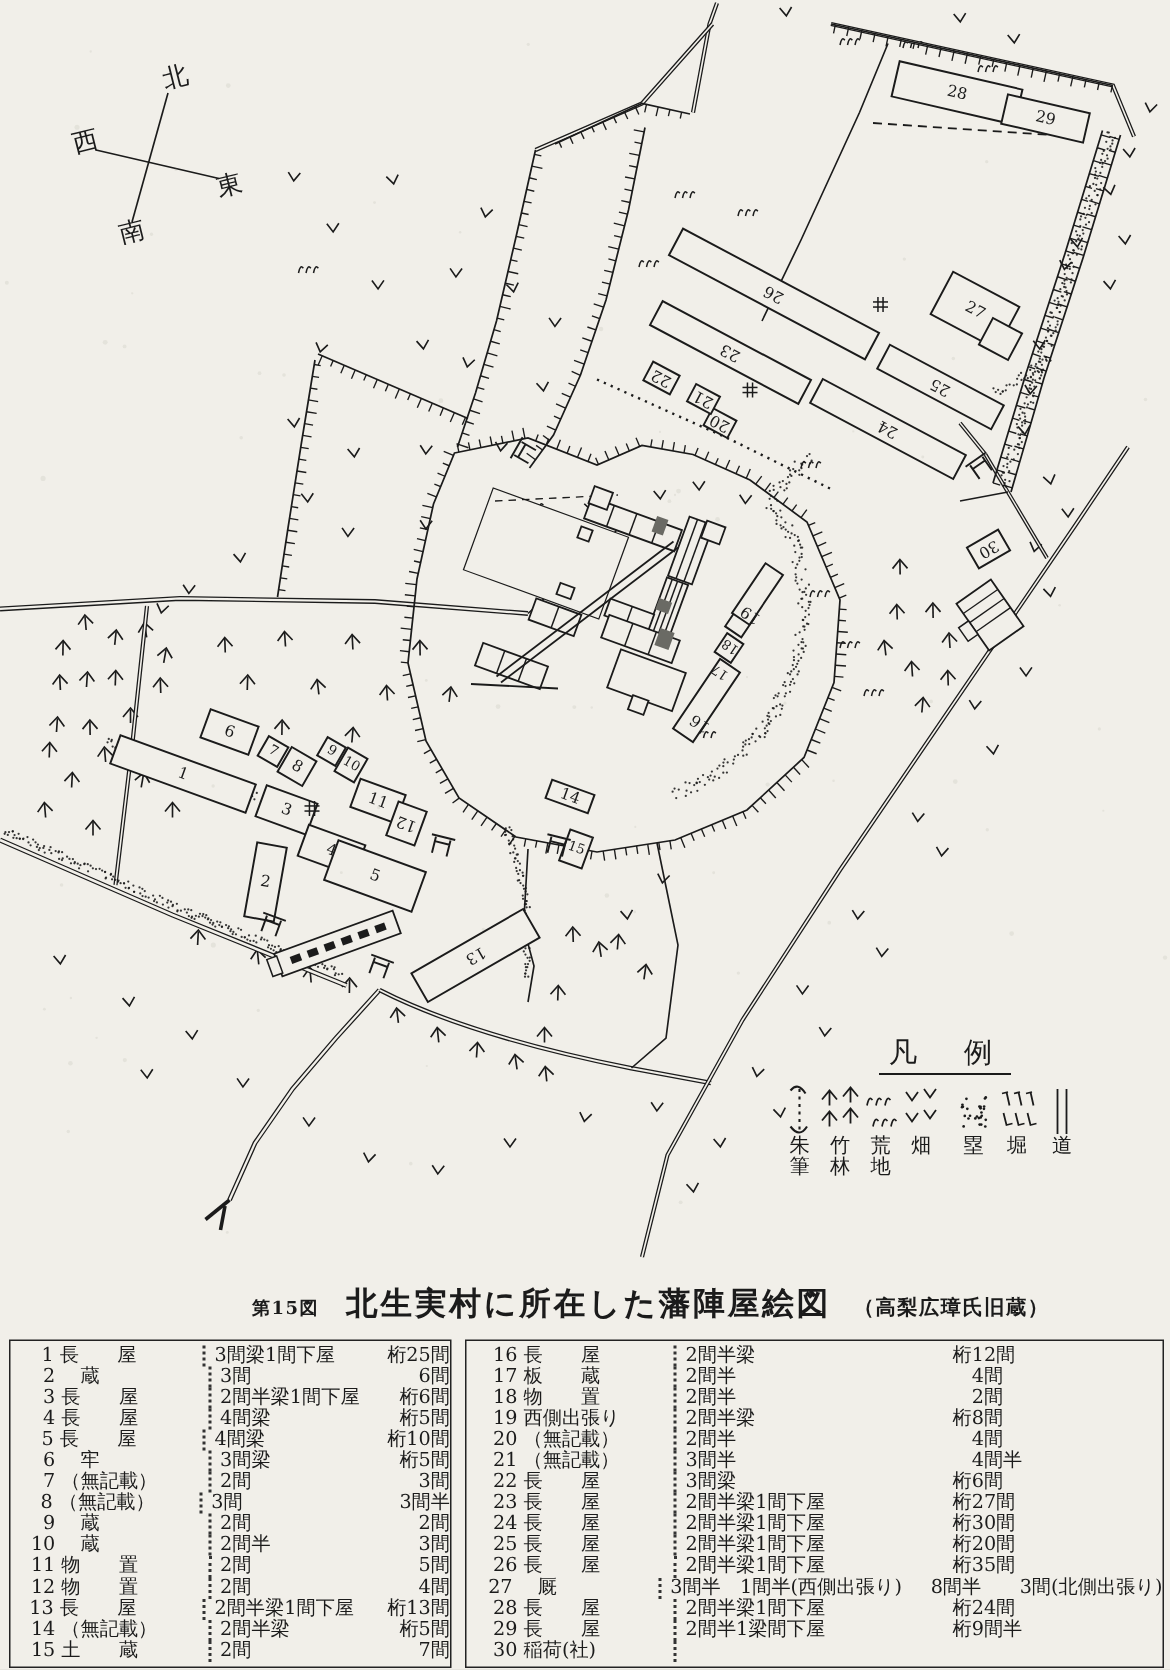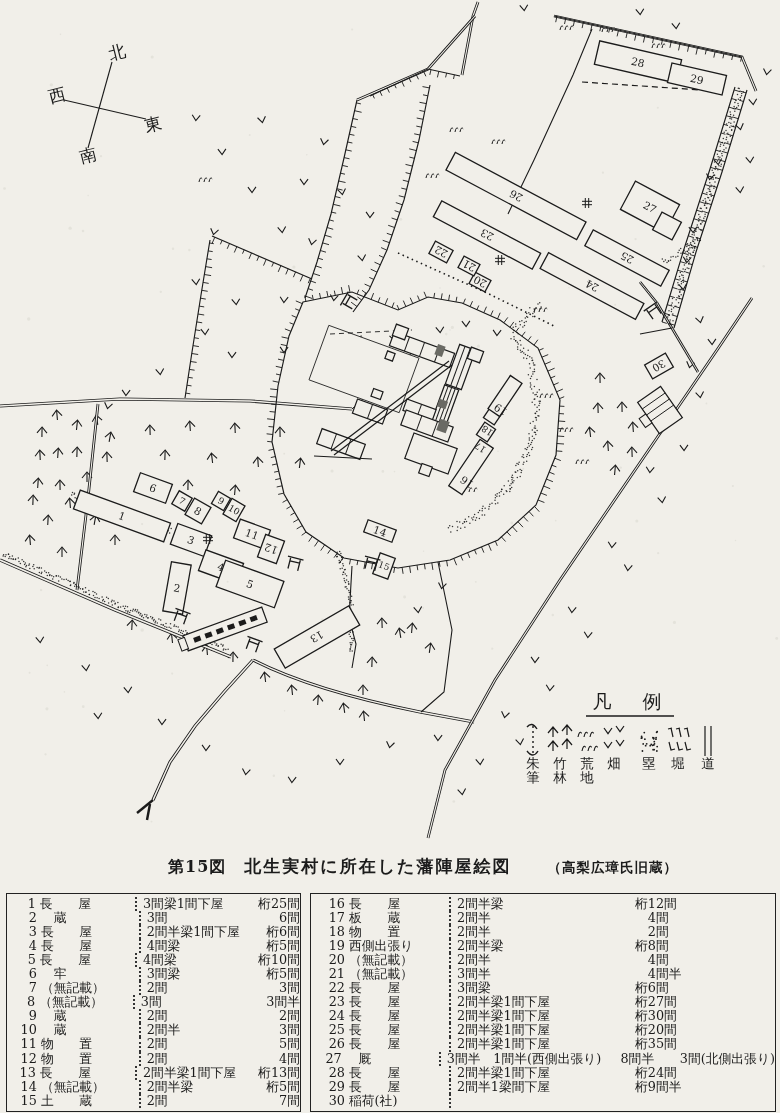--- a/index.html
+++ b/index.html
@@ -1,22 +1,22 @@
 <!DOCTYPE html>
 <html><head>
 <meta charset="utf-8">
 <style>
   html,body{margin:0;padding:0;background:#dedcd6;}
   .page{position:relative;width:780px;height:1113px;background:#f1efe9;overflow:hidden;
         font-family:"DejaVu Serif","Liberation Serif",serif;color:#1b1b1b;}
   svg text{font-family:"DejaVu Serif","Liberation Serif",serif;fill:#1b1b1b;}
   .caption{position:absolute;left:168px;top:855px;white-space:nowrap;}
-  .figno{font-size:16px;font-weight:700;letter-spacing:1px;}
-  .figtitle{font-size:17px;font-weight:700;margin-left:18px;letter-spacing:2px;}
-  .figsrc{font-size:13.5px;font-weight:600;margin-left:36px;letter-spacing:1px;}
+  .figno{font-size:12px;font-weight:700;letter-spacing:1px;}
+  .figtitle{font-size:21px;font-weight:700;margin-left:18px;letter-spacing:2px;}
+  .figsrc{font-size:13.5px;font-weight:600;margin-left:15px;letter-spacing:1px;}
   .tbl{position:absolute;border:1.6px solid #222;padding-top:3px;box-sizing:border-box;
        background:transparent;font-size:12.8px;line-height:14.05px;}
   .tbl-left{left:6px;top:893px;width:295px;height:219px;}
   .tbl-right{left:310px;top:893px;width:466px;height:219px;}
   .trow{display:flex;white-space:pre;}
   .tno{width:30px;text-align:right;padding-right:4px;font-family:"DejaVu Serif",serif;}
   .tname{width:70px;}
   .tspec{border-left:2px dotted #333;padding-left:6px;width:120px;margin-left:28px;}
   .tbl-right .tno{width:34px}
   .tbl-right .tname{width:72px}

